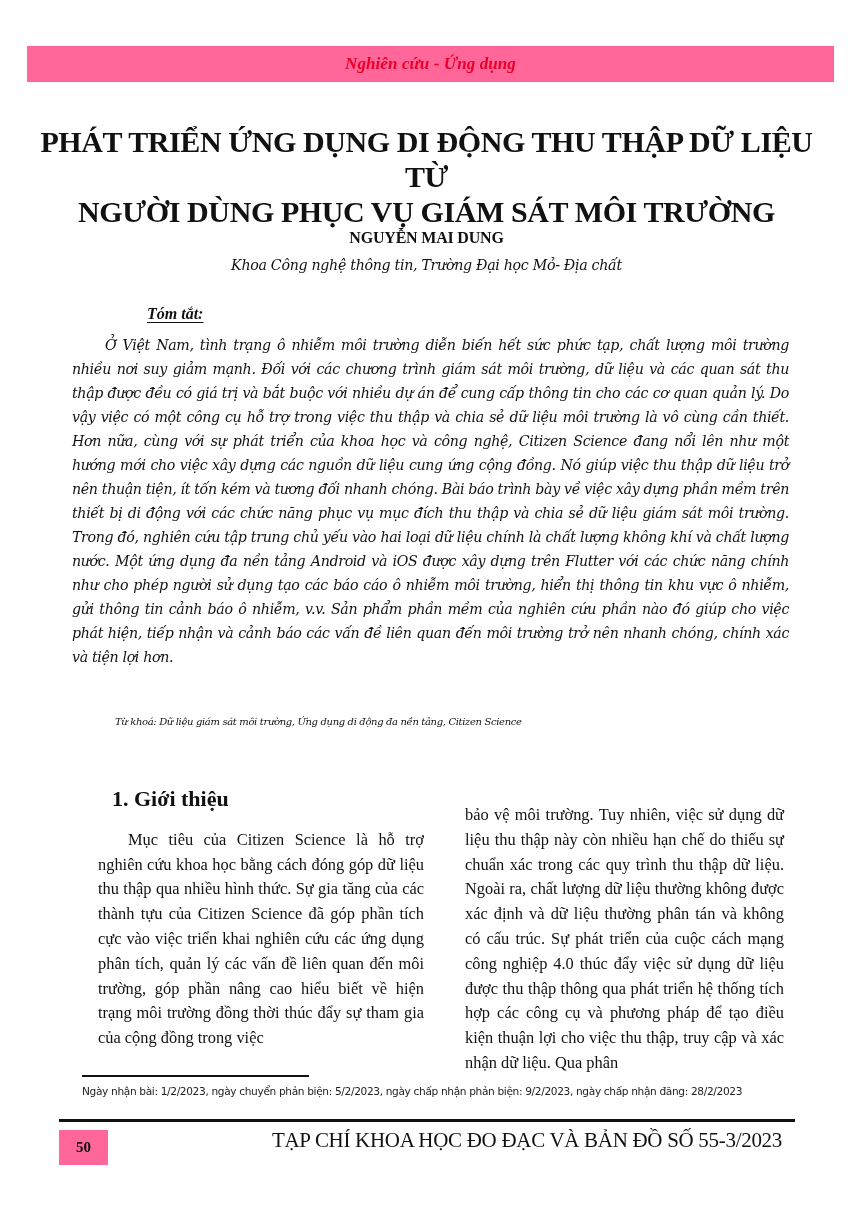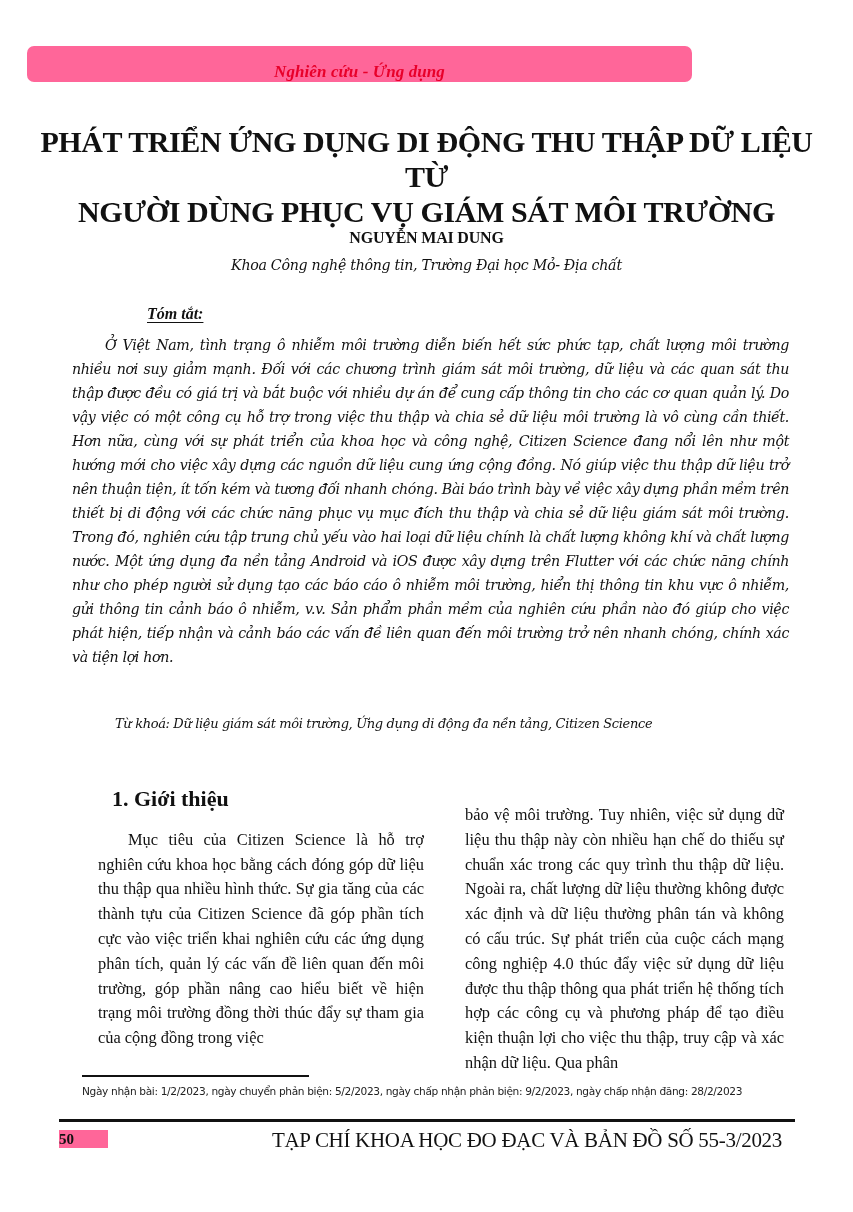--- a/index.html
+++ b/index.html
@@ -1,22 +1,22 @@
 <!DOCTYPE html>
 <html><head>
 <meta charset="utf-8">
 <style>
   html, body { margin: 0; padding: 0; background: #ffffff; }
   body { width: 853px; height: 1212px; position: relative; overflow: hidden; color: #111; }
   .page { position: absolute; inset: 0; }
 
   .section-bar {
-    position: absolute; left: 27px; top: 46px; width: 665px; height: 36px;
+    position: absolute; left: 27px; top: 46px; width: 807px; height: 36px;
     background: #ff6699;
-    display: flex; align-items: flex-end; justify-content: center; border-radius: 7px;
+    display: flex; align-items: center; justify-content: center;
   }
   .section-bar span {
     font-family: "Liberation Serif", serif; font-style: italic; font-weight: bold;
     font-size: 17px; color: #e8002a; letter-spacing: 0.1px;
   }
 
   .title {
     position: absolute; left: 40px; width: 773px; top: 124px;
     text-align: center;
     font-family: "Liberation Serif", serif; font-weight: bold;
@@ -44,21 +44,21 @@
   .abstract {
     position: absolute; left: 72px; width: 717px; top: 333px;
     font-family: "DejaVu Serif", serif; font-style: italic; font-size: 14.2px;
     line-height: 24px; text-align: justify; letter-spacing: -0.35px;
     margin: 0;
   }
   .abstract p { margin: 0; text-indent: 33px; }
 
   .keywords {
     position: absolute; left: 115px; top: 716px;
-    font-family: "DejaVu Serif", serif; font-style: italic; font-size: 13px;
+    font-family: "DejaVu Serif", serif; font-style: italic; font-size: 10px;
     letter-spacing: -0.35px;
   }
 
   .col {
     position: absolute; top: 787px; width: 358px;
     font-family: "Liberation Serif", serif; font-size: 16.4px; line-height: 24.8px;
     text-align: justify;
   }
   .col.left { left: 82px; }
   .col.right { left: 449px; width: 351px; }
@@ -69,22 +69,22 @@
   .col.left p { text-indent: 30px; font-family: Liberation Serif, serif; }
 
   .fn-rule { position: absolute; left: 82px; top: 1075px; width: 227px; height: 2px; background: #111; }
   .footnote {
     position: absolute; left: 82px; top: 1085px;
     font-family: "DejaVu Sans", sans-serif; font-size: 10.6px; letter-spacing: -0.35px; color: #222;
   }
 
   .footer-rule { position: absolute; left: 59px; top: 1119px; width: 736px; height: 3px; background: #111; }
   .page-box {
-    position: absolute; left: 59px; top: 1130px; width: 49px; height: 18px;
-    background: #ff6699; display: flex; align-items: center; 
+    position: absolute; left: 59px; top: 1130px; width: 49px; height: 35px;
+    background: #ff6699; display: flex; align-items: center; justify-content: center;
   }
   .page-box span { font-family: "Liberation Serif", serif; font-weight: bold; font-size: 15px; color: #111; }
   .journal {
     position: absolute; right: 71px; top: 1128px;
     font-family: "Liberation Serif", serif; font-size: 21px; letter-spacing: -0.3px; color: #111;
   }
 </style>
 </head>
 <body>
 

